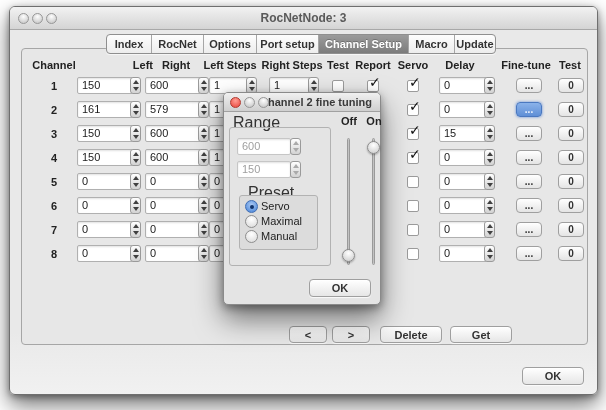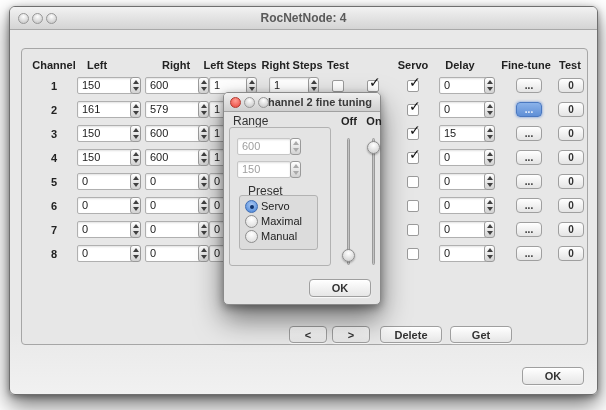--- a/index.html
+++ b/index.html
@@ -69,21 +69,21 @@
     box-shadow:0 14px 28px rgba(0,0,0,.5),0 3px 8px rgba(0,0,0,.35);}
   .dtitlebar{position:absolute;left:0;top:0;right:0;height:18px;
     background:linear-gradient(#f0f0f0,#cfcfcf);border-bottom:1px solid #a0a0a0;border-radius:4px 4px 0 0;
     display:flex;align-items:center;}
   .dlights{position:absolute;left:6px;top:4px;display:flex;gap:3px;}
   .dlight{width:11px;height:11px;border-radius:50%;box-sizing:border-box;
     background:radial-gradient(circle at 50% 30%,#fdfdfd,#c0c0c0);border:1px solid #979797;}
   .dlight.red{background:radial-gradient(circle at 50% 30%,#ff9d93,#e8443a);border-color:#b03a30;}
   .dtitle{width:100%;text-align:center;padding-left:28px;box-sizing:border-box;
     font-size:11px;font-weight:bold;color:#3a3a3a;white-space:nowrap;}
-  .grouplabel{position:absolute;font-size:12px;color:#333;}
+  .grouplabel{position:absolute;font-size:16px;color:#333;}
   .groupbox{position:absolute;border:1px solid #b2b2b2;border-radius:3px;}
   .presetbox{background:#dcdcdc;}
   .radio{position:absolute;width:13px;height:13px;border-radius:50%;box-sizing:border-box;
     border:1px solid #8e8e8e;background:radial-gradient(circle at 50% 30%,#ffffff,#d8d8d8);}
   .radio.sel{background:radial-gradient(circle at 50% 35%,#a9c8f3 0%,#5e94de 75%);border-color:#3f6db4;}
   .radio.sel::after{content:"";position:absolute;left:4px;top:4px;width:4px;height:4px;border-radius:50%;background:#10336b;}
   .radiolabel{position:absolute;font-size:11px;color:#222;line-height:13px;}
   .slabel{position:absolute;font-size:11px;font-weight:bold;color:#222;}
   .track{position:absolute;width:3px;background:linear-gradient(to right,#a9a9a9,#dcdcdc);
     border:1px solid #9a9a9a;border-radius:2px;box-sizing:border-box;}
@@ -97,31 +97,41 @@
 
 <div class="stage">
 
   <div class="window">
     <div class="titlebar">
       <div class="lights">
         <span class="light"></span>
         <span class="light"></span>
         <span class="light"></span>
       </div>
-      <div class="wtitle">RocNetNode: 4</div>
+      <div class="wtitle">RocNetNode: 3</div>
     </div>
 
+    <div class="tabbar" id="tabbar">
+        <div class="tab" style="width: 45px;">Index</div>
+        <div class="tab" style="width: 52px;">RocNet</div>
+        <div class="tab" style="width: 53px;">Options</div>
+        <div class="tab" style="width: 62px;">Port setup</div>
+        <div class="tab sel" style="width: 90px;">Channel Setup</div>
+        <div class="tab" style="width: 46px;">Macro</div>
+        <div class="tab" style="width: 40px;">Update</div>
+      </div>
 
     <div class="panel" id="panel">
         <div class="th" style="left: -13px; width: 90px;">Channel</div>
-        <div class="th" style="left: 30px; width: 90px;">Left</div>
+        <div class="th" style="left: 41px; width: 90px; text-align: right;">Left</div>
         <div class="th" style="left: 109px; width: 90px;">Right</div>
         <div class="th" style="left: 163px; width: 90px;">Left Steps</div>
         <div class="th" style="left: 225px; width: 90px;">Right Steps</div>
         <div class="th" style="left: 271px; width: 90px;">Test</div>
+        <div class="th" style="left: 306px; width: 90px;">Report</div>
         <div class="th" style="left: 346px; width: 90px;">Servo</div>
         <div class="th" style="left: 393px; width: 90px;">Delay</div>
         <div class="th" style="left: 459px; width: 90px;">Fine-tune</div>
         <div class="th" style="left: 503px; width: 90px;">Test</div>
         <div class="row" style="top: 25px;">
           <div class="chn" style="left: 12px;">1</div>
           <div class="field" style="left: 55px; width: 50px;">150</div>
           <div class="stepper" style="left: 108px;">
             <i class="up"></i>
             <i class="dn"></i>

